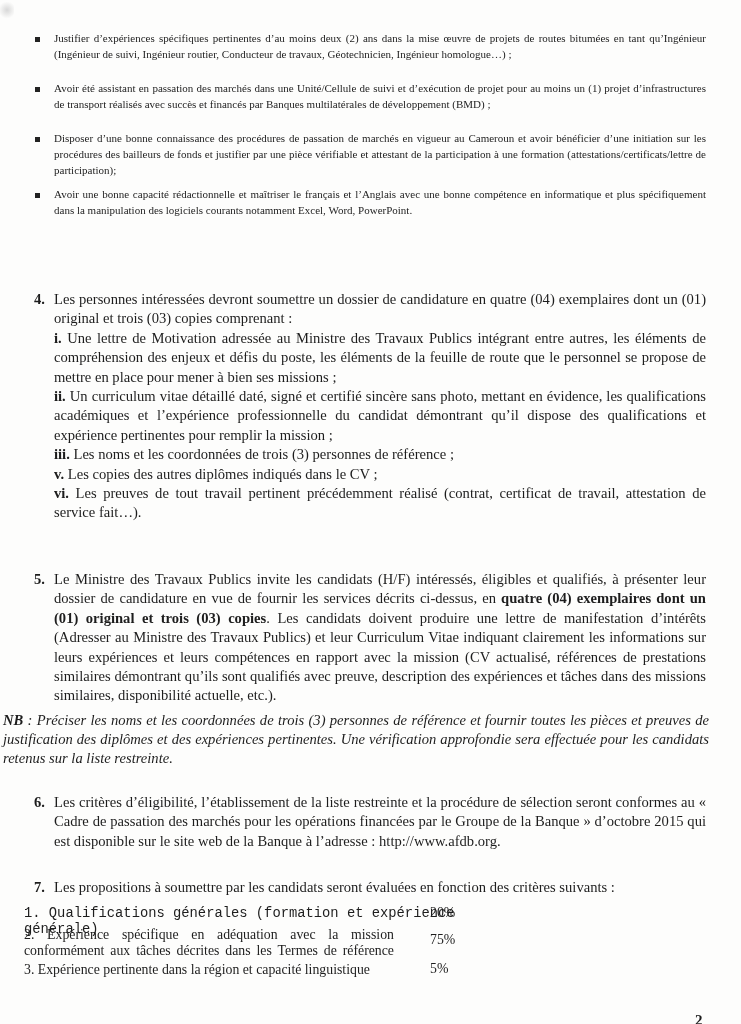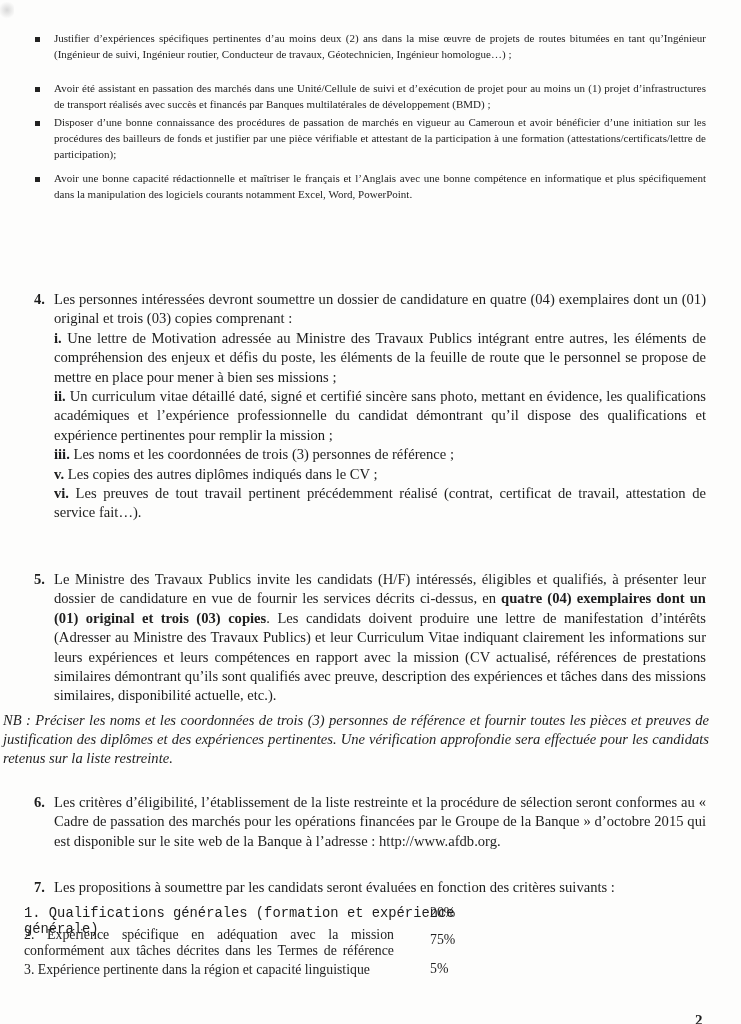--- a/index.html
+++ b/index.html
@@ -13,42 +13,42 @@
   .page { position: absolute; left: 0; top: 0; width: 741px; height: 1024px; }
   .bullets { position: absolute; left: 34px; top: 16px; width: 672px; margin: 0; padding: 0; list-style: none; }
   .bullet { position: relative; padding-left: 20px; font-size: 11px; line-height: 16px; text-align: justify; margin: 0 0 0 0; }
   .bullet .mark { position: absolute; left: 1px; top: 7px; width: 5px; height: 5px; background: #222; }
   .num-item { position: absolute; left: 34px; width: 672px; font-size: 14.6px; line-height: 19.4px; text-align: justify; }
   .num-item .num { position: absolute; left: 0; top: 0; font-weight: bold; }
   .num-item .body { margin-left: 20px; }
   .sub { display: block; }
   .sub b { font-weight: bold; }
   .nb { position: absolute; left: 3px; top: 711px; width: 706px; font-size: 14.6px; line-height: 19.2px; font-style: italic; text-align: justify; }
-  .nb b { font-weight: normal; }
+  .nb b { font-weight: bold; }
   .crit { position: absolute; left: 24px; width: 440px; font-size: 13.8px; line-height: 16px; }
   .crit-val { position: absolute; width: 44px; text-align: left; font-size: 13.8px; left: 430px; }
   .pagenum { position: absolute; left: 695px; top: 1012px; font-size: 15px; font-weight: bold; }
   .smudge { position: absolute; left: 0; top: 0; width: 14px; height: 20px; background: radial-gradient(circle, #d8d8d8 0, rgba(255,255,255,0) 70%); }
 </style>
 </head>
 <body>
 
 <div class="page">
   <div class="smudge"></div>
 
   <ul class="bullets">
     <li class="bullet" style="margin-top:14px;">
       <span class="mark"></span>
       <span>Justifier d’expériences spécifiques pertinentes d’au moins deux (2) ans dans la mise œuvre de projets de routes bitumées en tant qu’Ingénieur (Ingénieur de suivi, Ingénieur routier, Conducteur de travaux, Géotechnicien, Ingénieur homologue…) ;</span>
     </li>
     <li class="bullet" style="margin-top:18px;">
       <span class="mark"></span>
       <span>Avoir été assistant en passation des marchés dans une Unité/Cellule de suivi et d’exécution de projet pour au moins un (1) projet d’infrastructures de transport réalisés avec succès et financés par Banques multilatérales de développement (BMD) ;</span>
     </li>
-    <li class="bullet" style="margin-top:2px;">
+    <li class="bullet" style="margin-top:18px;">
       <span class="mark"></span>
       <span>Disposer d’une bonne connaissance des procédures de passation de marchés en vigueur au Cameroun et avoir bénéficier d’une initiation sur les procédures des bailleurs de fonds et justifier par une pièce vérifiable et attestant de la participation à une formation (attestations/certificats/lettre de participation);</span>
     </li>
     <li class="bullet" style="margin-top:8px;">
       <span class="mark"></span>
       <span>Avoir une bonne capacité rédactionnelle et maîtriser le français et l’Anglais avec une bonne compétence en informatique et plus spécifiquement dans la manipulation des logiciels courants notamment Excel, Word, PowerPoint.</span>
     </li>
   </ul>
 
   <div class="num-item" style="top:290px;">

